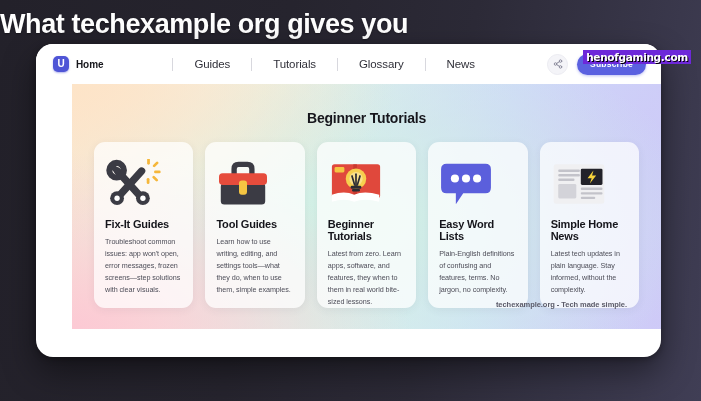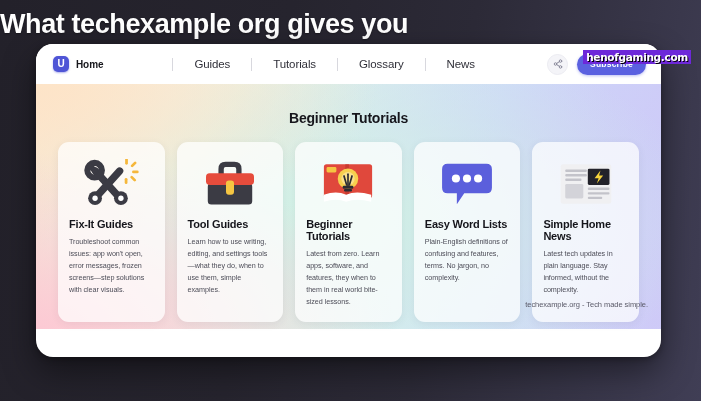--- a/index.html
+++ b/index.html
@@ -133,20 +133,21 @@
   
   .stage {
     position:relative;
     height:245px;
     background:
       radial-gradient(120% 150% at 0% 100%, #fcc9d4 0%, rgba(252,201,212,0) 48%),
       radial-gradient(110% 130% at 0% 0%, #fde4c8 0%, rgba(253,228,200,0) 50%),
       radial-gradient(110% 140% at 48% 55%, #d2f2e6 0%, rgba(210,242,230,0) 55%),
       radial-gradient(120% 150% at 100% 40%, #cdcbf8 0%, rgba(205,203,248,0) 62%),
       linear-gradient(100deg,#fce7d2 0%, #f7f0e2 20%, #ddf2ea 45%, #cfe6f6 70%, #cfc9f7 100%);
+    margin-left: 36px;
   }
 
   .hero-title {
     text-align:center;
     padding-top:26px;
     font-size:14px;
     font-weight:700;
     color:#16161c;
     letter-spacing:-0.2px;
   }
@@ -171,24 +172,24 @@
   .cards {
     display:flex;
     gap:12px;
     padding:0 22px;
     margin-top:16px;
   }
   .card {
     flex:1;
     background:rgba(255,255,255,.72);
     border-radius:11px;
-    padding:13px 11px 14px;
+    padding:13px 11px 0;
     display:flex;
     flex-direction:column;
-    align-items:center;
+    align-items:flex-start;
     min-height:152px;
     box-shadow:0 2px 8px rgba(60,50,90,.07);
   }
   .card-icon {
     height:58px;
     display:flex;
     align-items:center;
     justify-content:center;
     margin-bottom:5px;
   }
@@ -205,25 +206,26 @@
     line-height:1.68;
     color:#4d4d58;
     align-self:flex-start;
     text-align:left;
     letter-spacing:-0.05px;
   }
 
   
   .stage-footer {
     position:absolute;
-    right:13px;
+    right:34px;
     bottom:20px;
     font-size:7.5px;
     color:#5a5a68;
     letter-spacing:-0.05px;
+    font-weight:bold;
   }
 </style>
 </head>
 <body>
 
 <h1 class="page-title">What techexample org gives you</h1>
 
 <div class="window">
 
   <div class="navbar">

